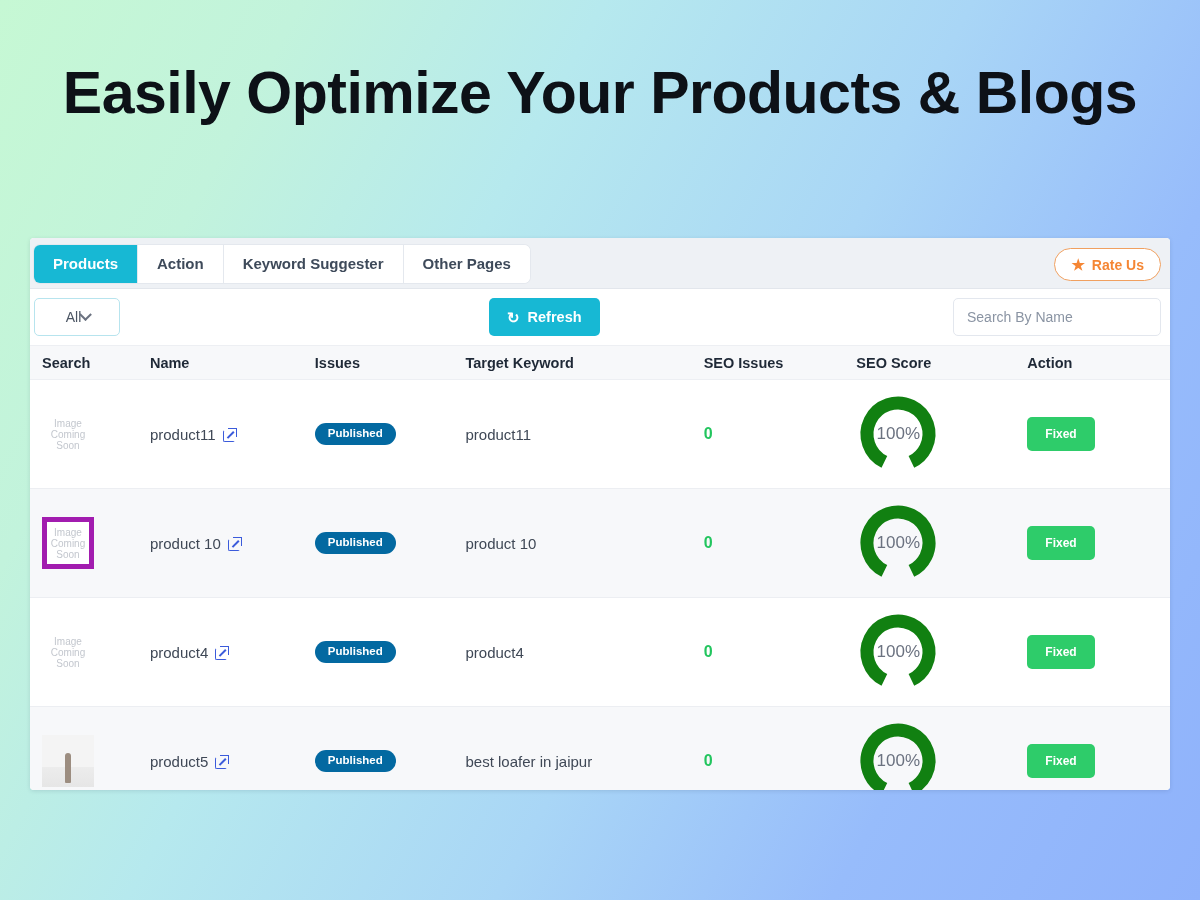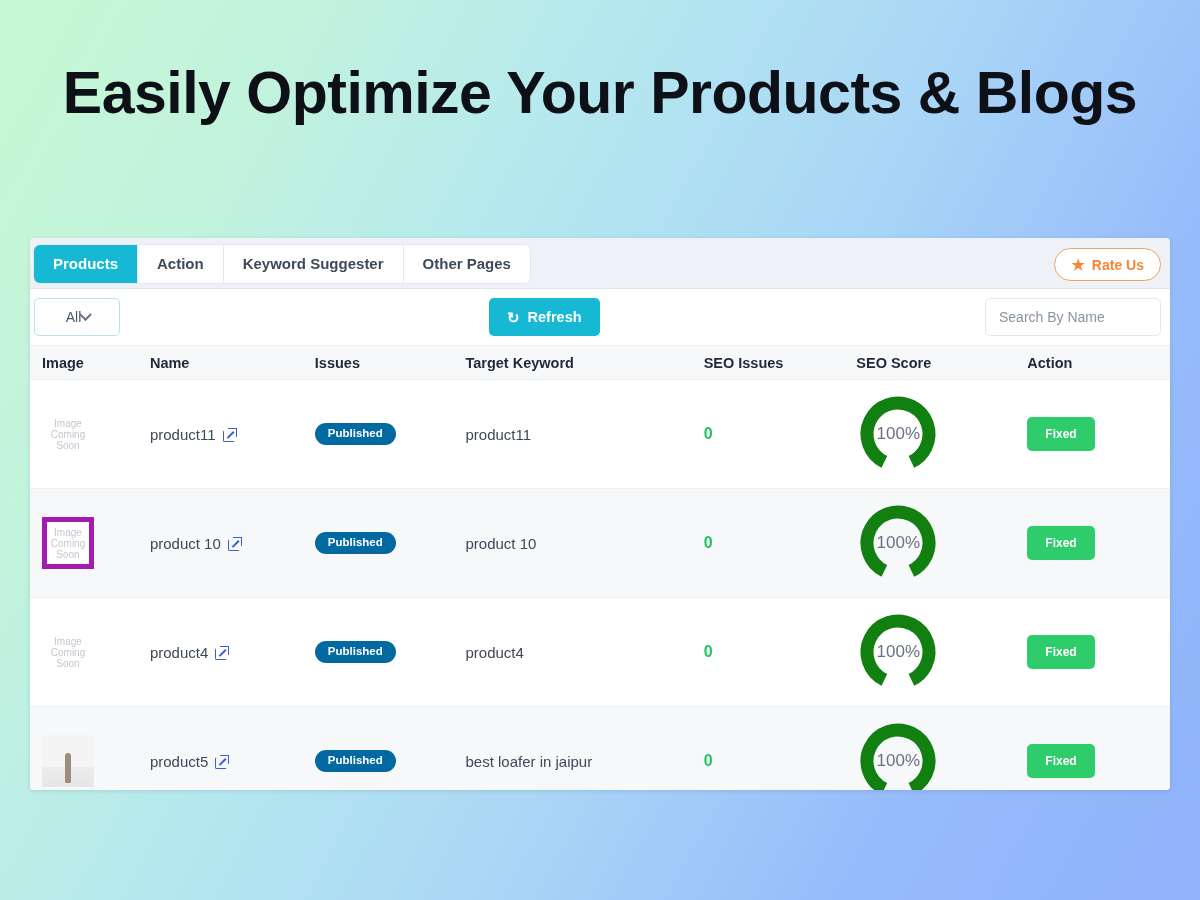--- a/index.html
+++ b/index.html
@@ -154,21 +154,21 @@
     font-weight: bold;
     font-family: "Liberation Sans", sans-serif;
     cursor: pointer;
   }
   .refresh-icon { font-size: 15px; line-height: 1; }
 
   .search-box {
     position: absolute;
     right: 9px;
     top: 9px;
-    width: 176px;
+    width: 208px;
     height: 38px;
     border: 1px solid #e3e7ee;
     border-radius: 5px;
     background: #ffffff;
     padding: 0 13px;
     font-size: 14px;
     font-family: "Liberation Sans", sans-serif;
     color: #374151;
     outline: none;
   }
@@ -349,21 +349,21 @@
       <span class="refresh-icon">↻</span>
       <span>Refresh</span>
     </button>
 
     <input class="search-box" type="text" placeholder="Search By Name" style="">
   </div>
 
   <table class="table">
     <thead>
       <tr>
-        <th class="col-image">Image</th>
+        <th class="col-image">Search</th>
         <th class="col-name">Name</th>
         <th class="col-status">Issues</th>
         <th class="col-keyword">Target Keyword</th>
         <th class="col-issues">SEO Issues</th>
         <th class="col-score">SEO Score</th>
         <th class="col-action">Action</th>
       </tr>
     </thead>
     <tbody id="table-body">
         <tr>

